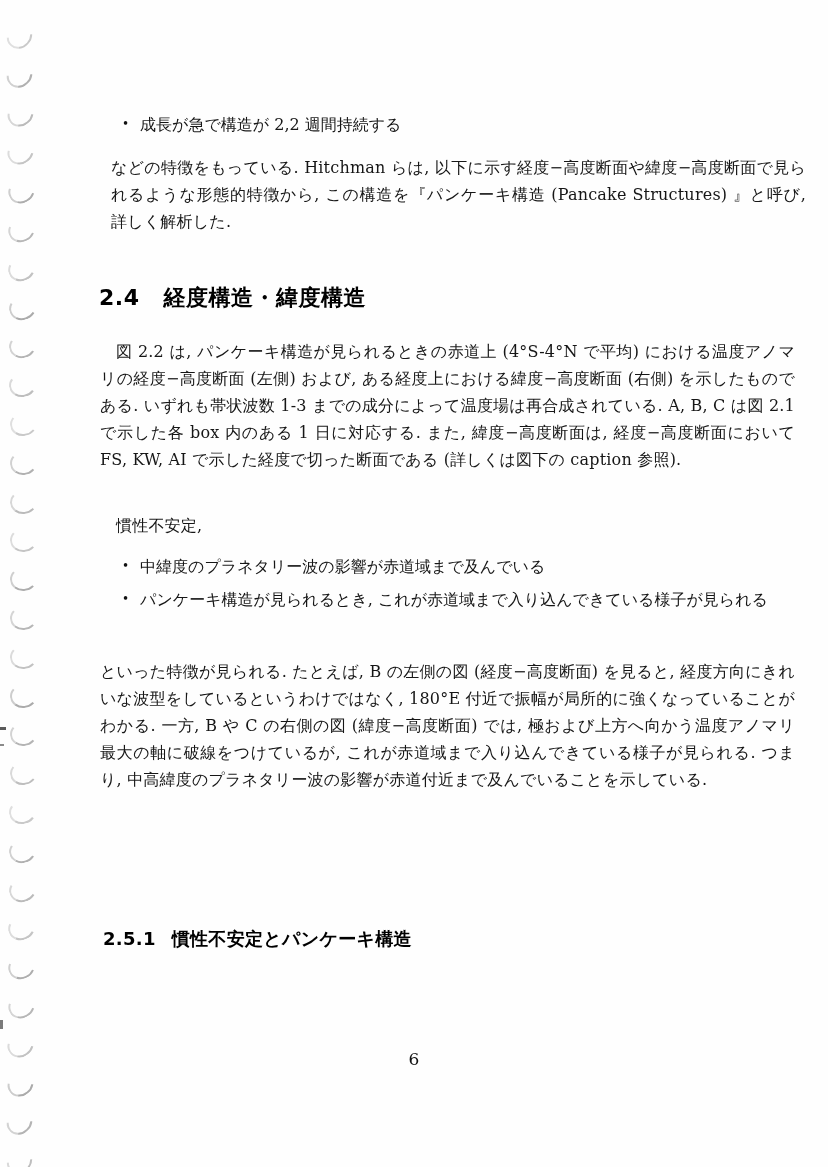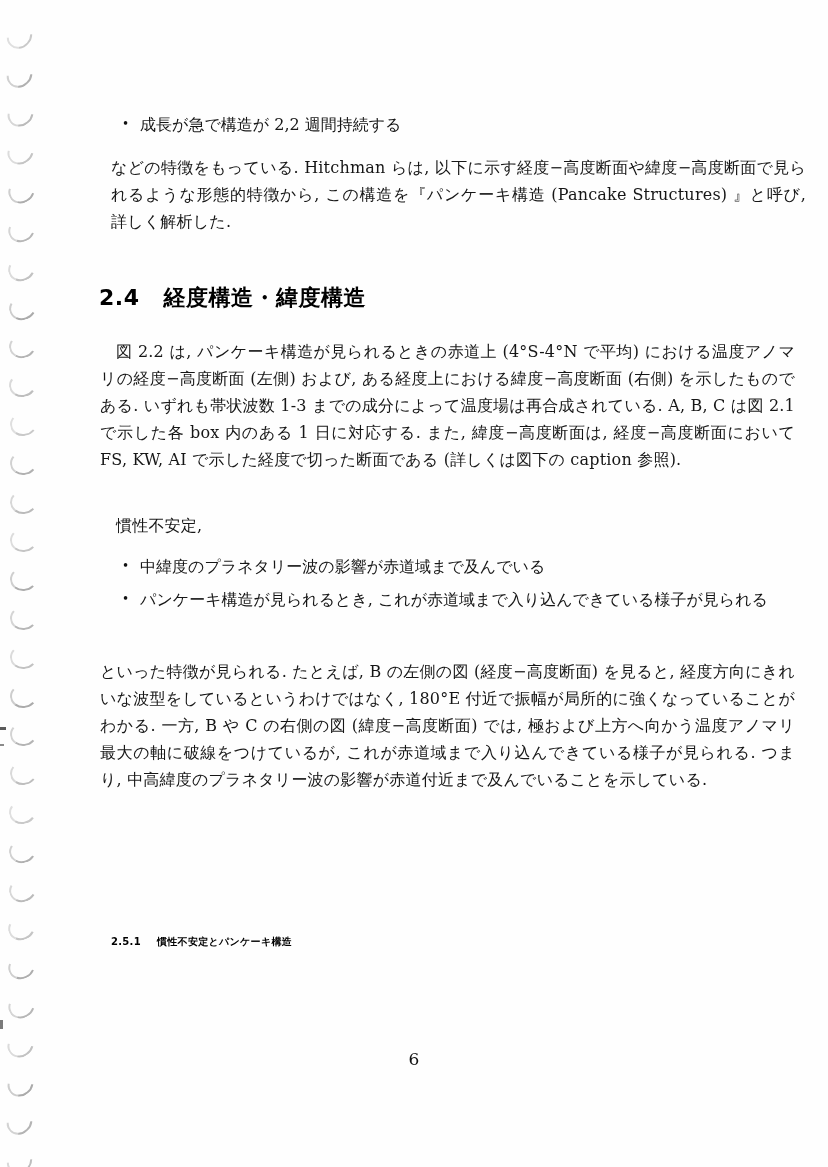--- a/index.html
+++ b/index.html
@@ -18,23 +18,23 @@
     text-align:justify;letter-spacing:0.2px;
   }
   .indent{text-indent:1em;}
   .lead{text-indent:1em;}
   h2.sec{
     position:absolute;left:99px;margin:0;
     font-family:"DejaVu Sans","Liberation Sans",sans-serif;
     font-size:22px;font-weight:bold;color:#000;letter-spacing:0.5px;
   }
   h3.subsec{
-    position:absolute;left:99px;margin:12px;
+    position:absolute;left:99px;margin:4px;
     font-family:"DejaVu Sans","Liberation Sans",sans-serif;
-    font-size:10px;font-weight:bold;color:#000;letter-spacing:0.3px;text-align:right;
+    font-size:18px;font-weight:bold;color:#000;letter-spacing:0.3px;text-align:right;
   }
   .secnum{margin-right:24px;}
   .subnum{margin-right:16px;}
   .bullet-row{
     position:absolute;left:122px;width:660px;
     display:flex;font-size:16px;line-height:27px;text-align:justify;
   }
   .dot{flex:none;width:18px;font-size:12px;line-height:27px;color:#111;}
   .pagenum{
     position:absolute;left:0;top:1049px;width:828px;

